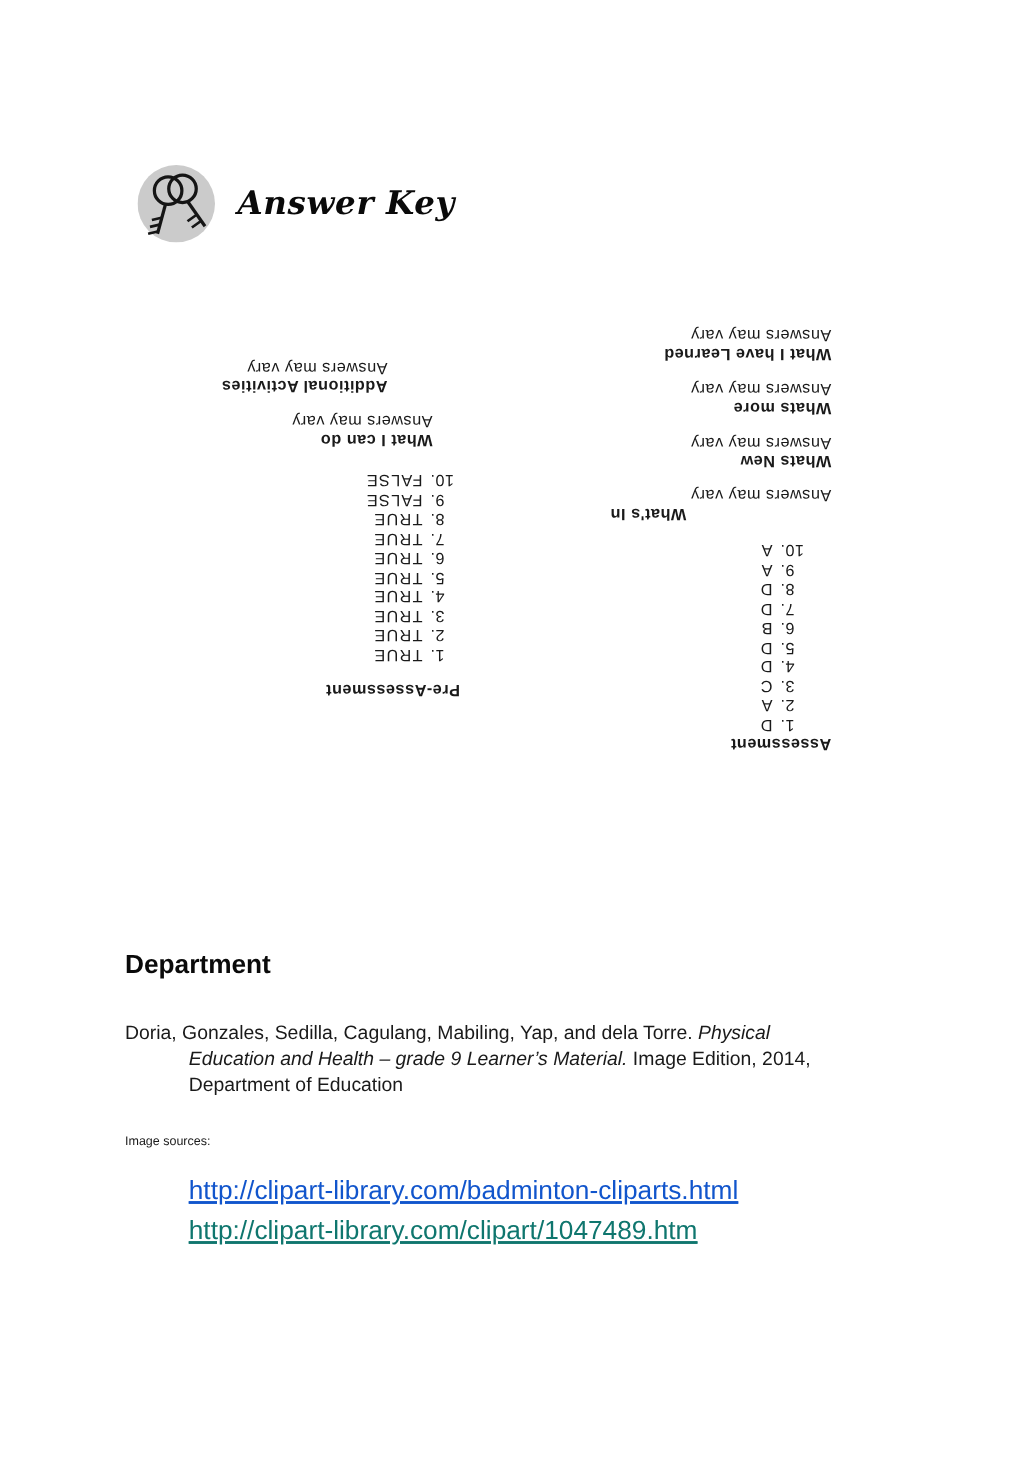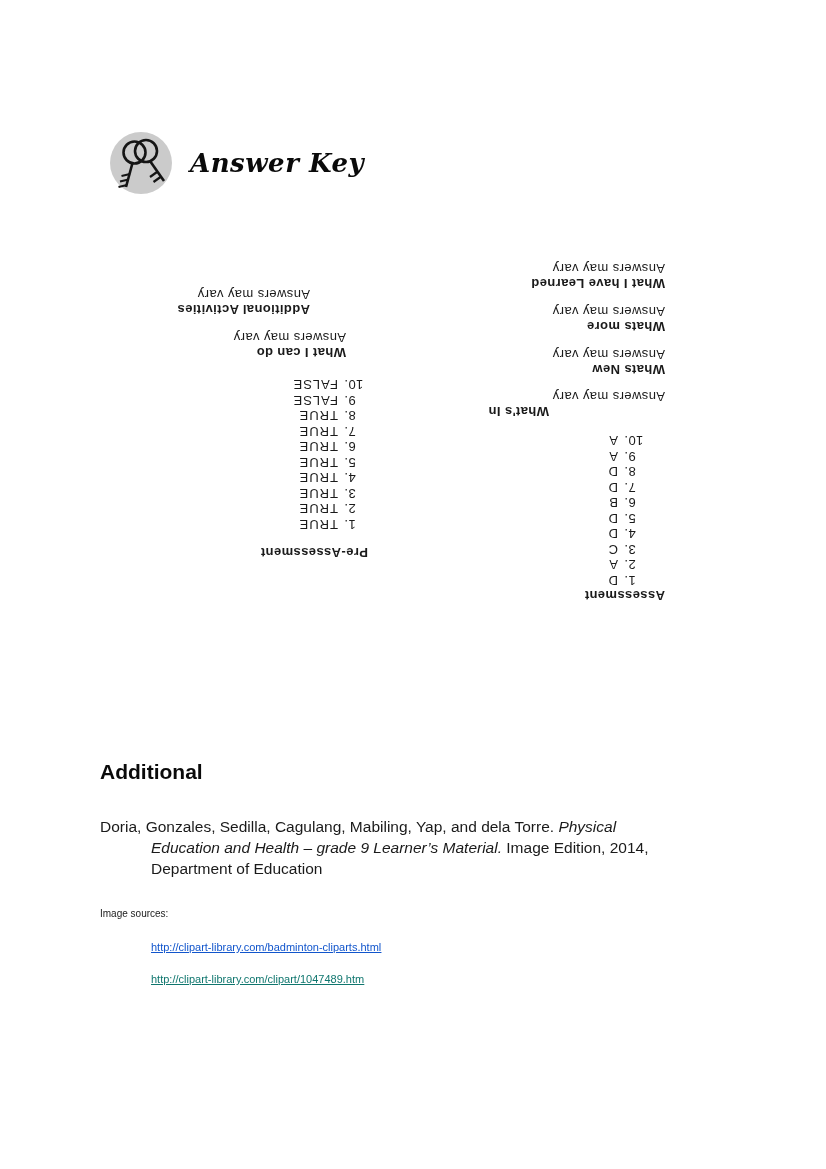--- a/index.html
+++ b/index.html
@@ -47,21 +47,21 @@
 
   
   .ref-heading {
     position:absolute; left:100px; top:760px;
     font-size:21px; font-weight:bold; color:#0a0a0a;
   }
   .citation { position:absolute; left:100px; top:816px; width:600px; font-size:15.5px; line-height:21px; color:#1a1a1a; }
   .citation .indent { padding-left:51px; }
   .citation .it { font-style:italic;margin-top:26px; }
   .img-sources { position:absolute; left:100px; top:908px; font-size:10px; color:#1a1a1a; }
-  .link { position:absolute; left:151px; font-size:11px; text-decoration:underline; }
+  .link { position:absolute; left:151px; font-size:21px; text-decoration:underline; }
   .link a { color:inherit; text-decoration:underline; }
   .link1 { top:941px; }
   .link2 { top:973px; }
 
   
   .page-number {
     position:absolute; left:0; top:1101px; width:826px; text-align:center;
     font-family:"DejaVu Serif", serif; font-size:14px; color:#1a1a1a;
   }
   .watermark {
@@ -197,21 +197,21 @@
     <div class="row">
         <span class="n">9.</span>
         <span class="v">FALSE</span>
       </div>
     <div class="row">
         <span class="n">10.</span>
         <span class="v">FALSE</span>
       </div>
   </div>
 
-  <div class="ref-heading">Additional</div>
+  <div class="ref-heading">Department</div>
 
   <div class="citation">
     <div><span>Doria, Gonzales, Sedilla, Cagulang, Mabiling, Yap, and dela Torre. </span><span class="it">Physical</span></div>
     <div class="indent"><span class="it">Education and Health – grade 9 Learner’s Material.</span><span> Image Edition, 2014,</span></div>
     <div class="indent"><span>Department of Education</span></div>
   </div>
 
   <div class="img-sources">Image sources:</div>
 
   <div class="link link1" style="color:#1155cc">

